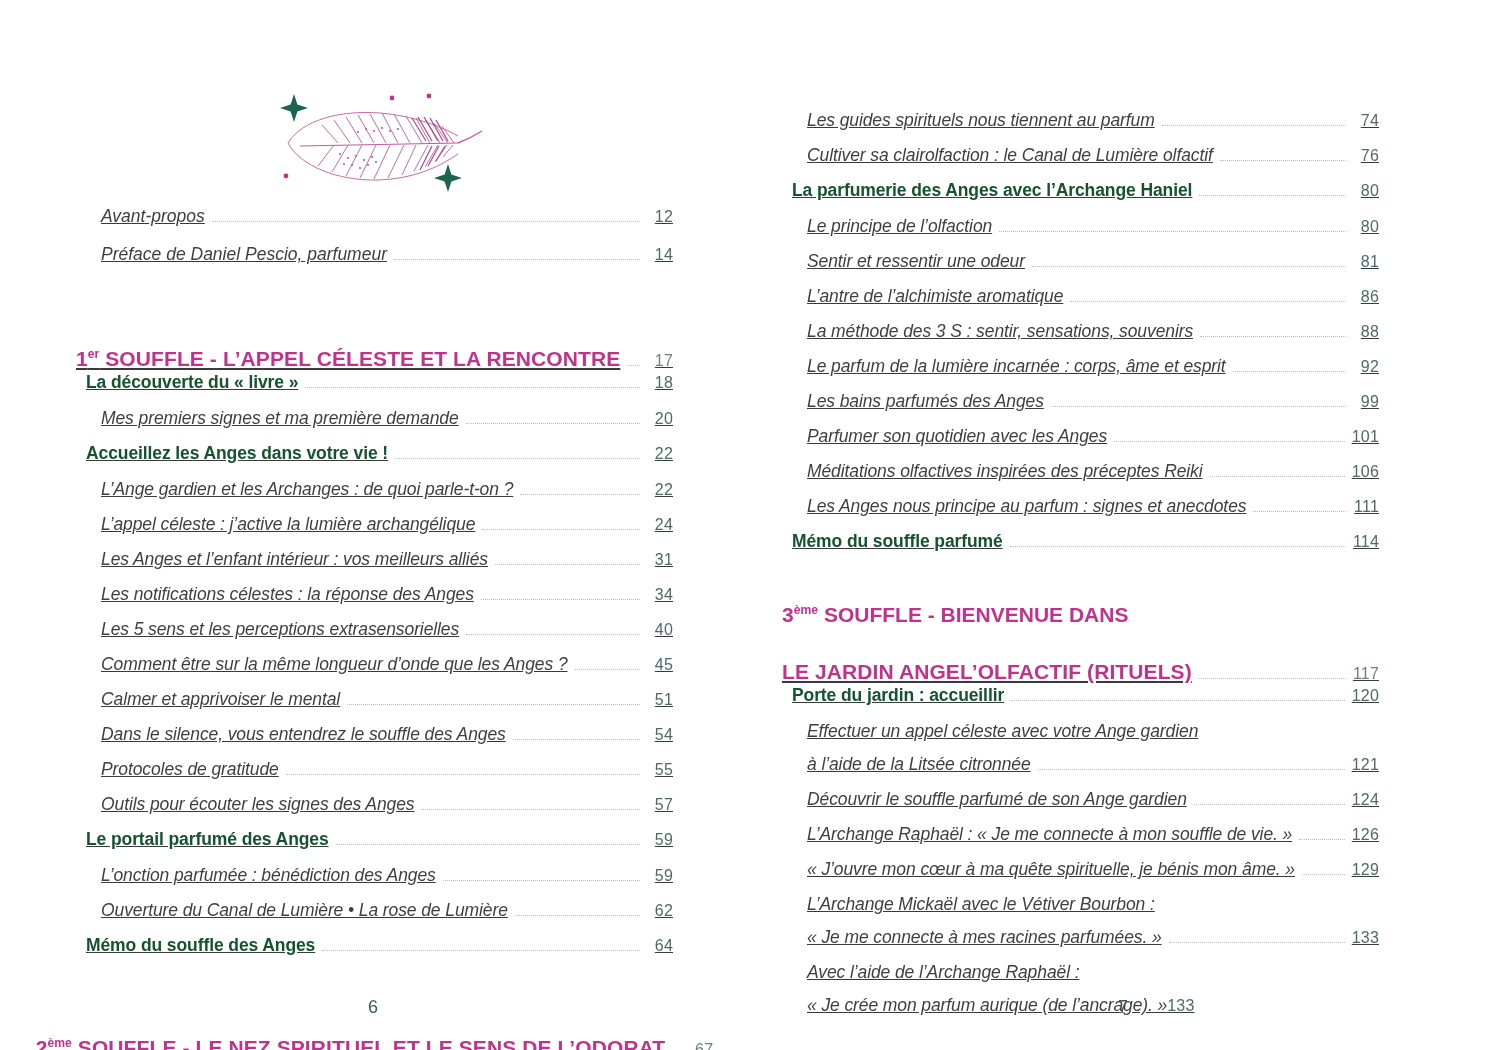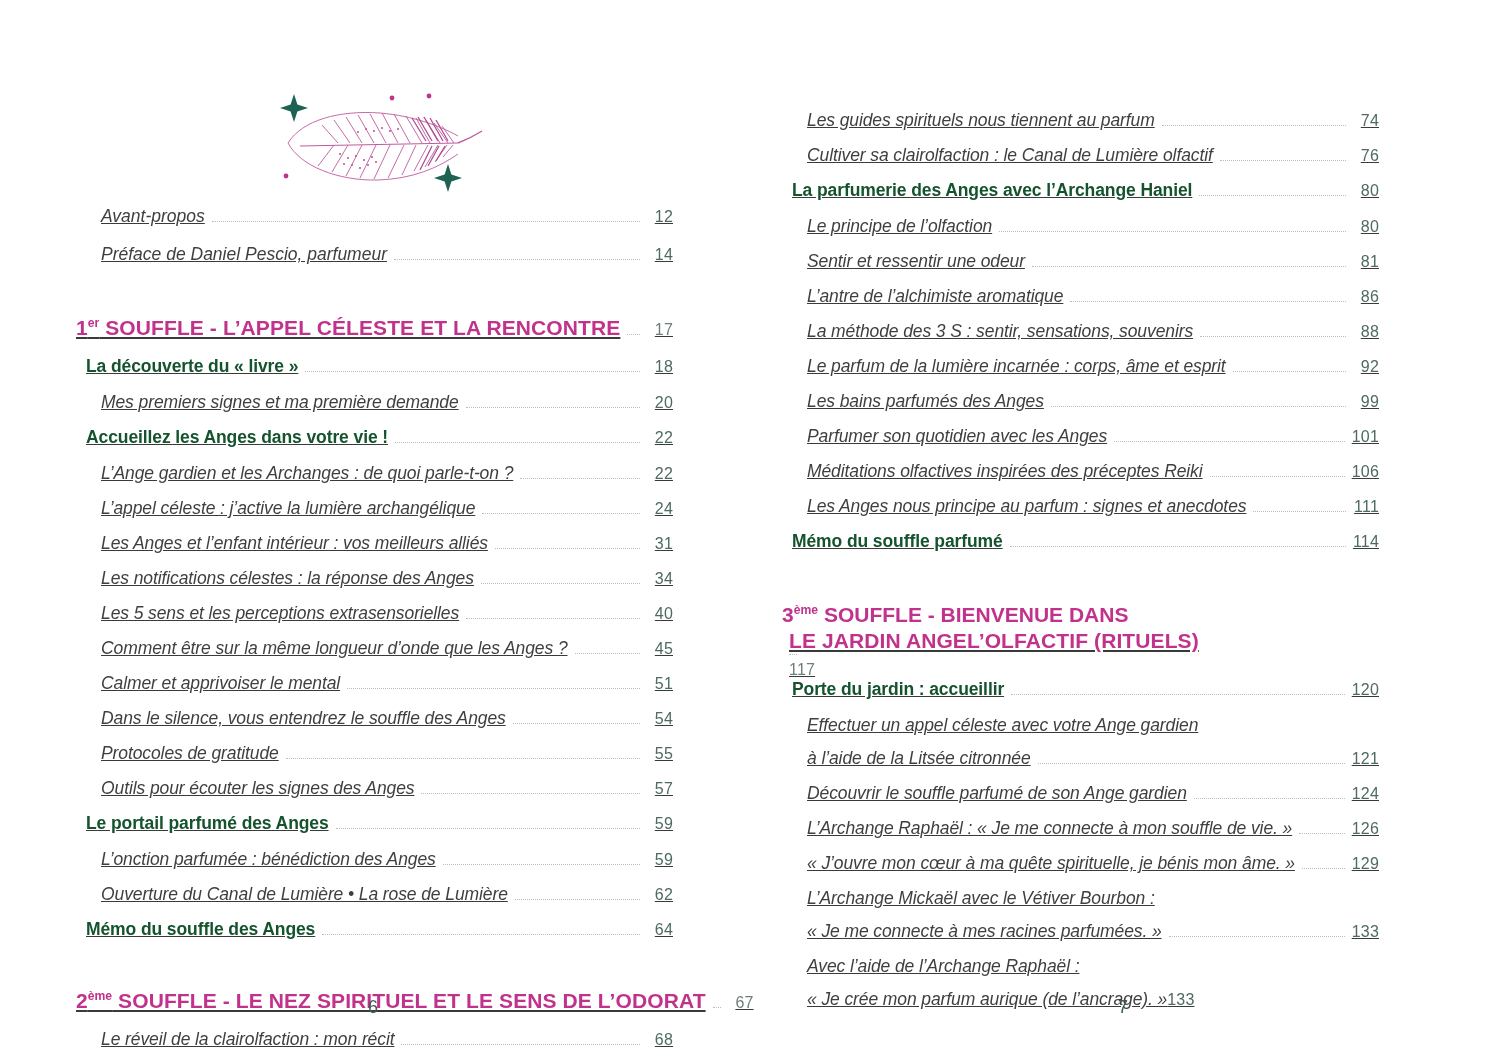--- a/index.html
+++ b/index.html
@@ -55,21 +55,21 @@
   .toc.left-col  { top: 206px; width: 750px; }
   .toc.right-col { top: 110px; width: 750px; }
 
   .row {
     display: flex;
     align-items: baseline;
     width: 601px;
     box-sizing: border-box;
     text-decoration: underline;
   }
-  .left-col .row  { margin-left: 72px; }
+  .left-col .row  { margin-left: 72px; justify-content: center; }
   .right-col .row { margin-left: 28px; }
 
   .row .label {
     white-space: nowrap;
     flex: 0 0 auto;
   }
   .row .leader {
     flex: 1 1 auto;
     border-bottom: 1.4px dotted #b9bfbd;
     margin: 0 7px 5px 7px;
@@ -125,21 +125,21 @@
   .row.chapter {
     padding-left: 4px;
     min-height: 40px;
   }
   .row.chapter .label {
     font-weight: bold;
     font-size: 21px;
     color: #c0328b;
     letter-spacing: 0.1px;
   }
-  .row.chapter .pg { color: #6d7f7a; }
+  .row.chapter .pg { color: #6d7f7a; margin-top: 36px; }
   .row.chapter .leader { margin-bottom: 6px; }
 
   .sup {
     font-size: 0.58em;
     vertical-align: super;
     letter-spacing: 0;
   }
 
   
   .chapter-block {
@@ -152,21 +152,20 @@
     font-weight: bold;
     font-size: 21px;
     color: #c0328b;
     white-space: nowrap;
     line-height: 1.34;
   }
   .chapter-block .row.chapter {
     margin-left: 0;
     padding-left: 0;
     width: 597px;
-    flex-direction: column;
   }
 
   
   .row.cont-top { min-height: 33px; }
   .row.cont-top .leader,
   .row.cont-top .pg { visibility: hidden; }
   .spacer-lg { height: 34px; }
 
   
   .folio {

